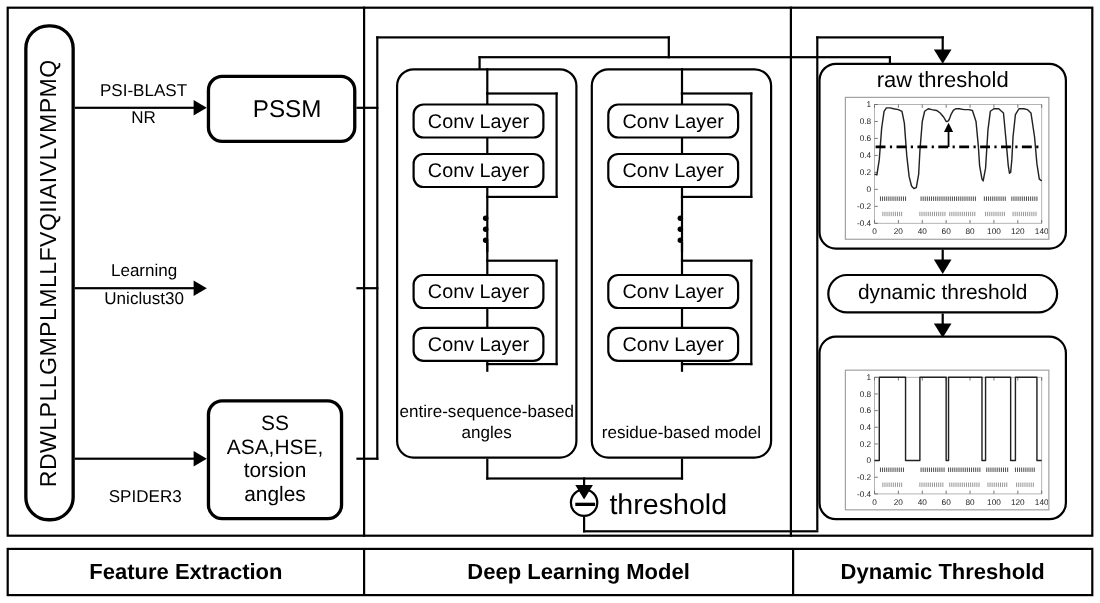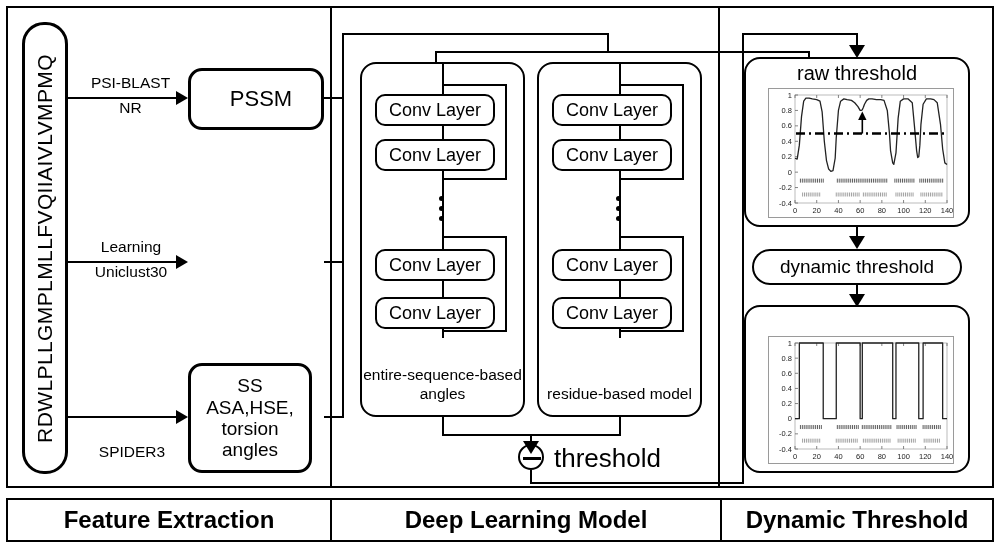--- a/index.html
+++ b/index.html
@@ -35,21 +35,21 @@
   .convtxt{font-size:18px;}
   .bigtxt{font-size:22px;padding-left:10px;}
   .midtxt{font-size:19px;}
   .modellabel{position:absolute;font-size:15.5px;text-align:center;line-height:1.18;width:100%;}
 
   .ensemble-sym{position:absolute;width:26px;height:26px;border:2.5px solid #000;border-radius:50%;box-sizing:border-box;}
   .ensemble-sym:after{content:"";position:absolute;left:3px;top:11px;width:18px;height:2.5px;background:#000;}
   .ensemble-label{position:absolute;font-size:26px;white-space:nowrap;}
 
   .footer{position:absolute;left:6px;top:498px;width:988px;height:44px;border:2.5px solid #000;box-sizing:border-box;display:flex;}
-  .fcell{display:flex;align-items:center;justify-content:center;font-size:24px;font-weight:bold;box-sizing:border-box;}
+  .fcell{display:flex;align-items:center;justify-content:center;font-size:20px;font-weight:bold;box-sizing:border-box;}
   .fcell + .fcell{border-left:2.5px solid #000;}
   .charttitle{position:absolute;width:100%;text-align:center;font-size:20px;}
   .plotarea{position:absolute;box-sizing:border-box;border:1px solid #9a9a9a;background:#fff;overflow:hidden;}
 </style>
 </head>
 <body>
 
 <div id="root">
 
   <div class="outer"></div>

